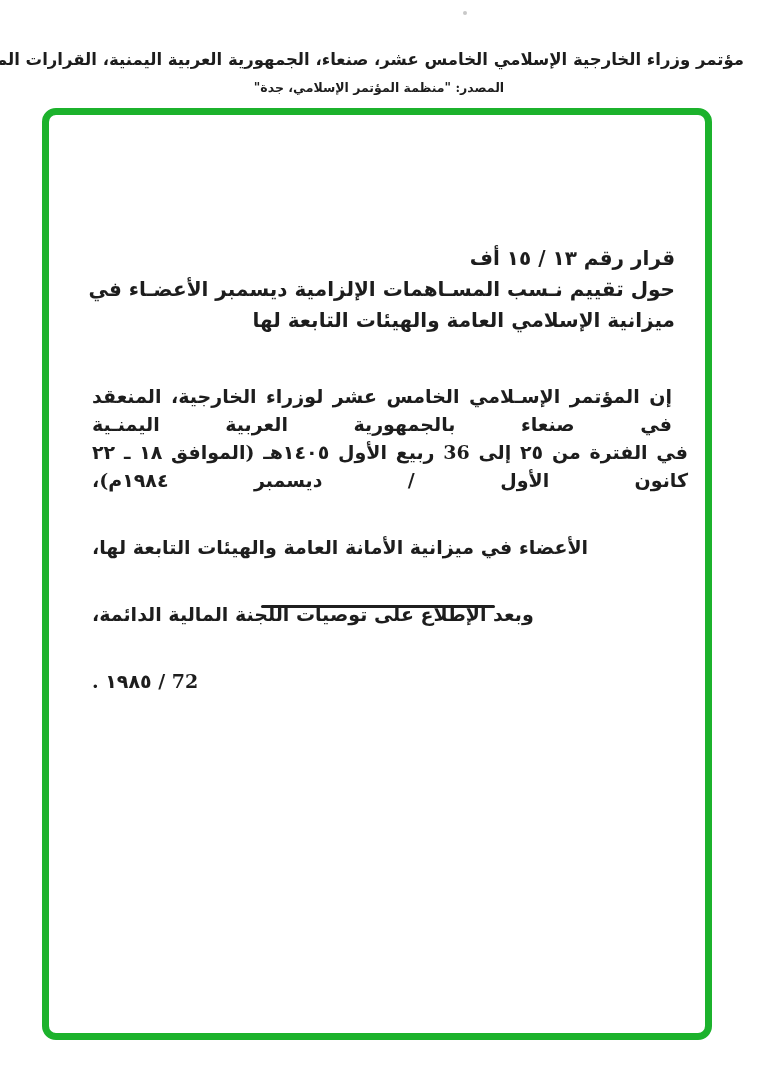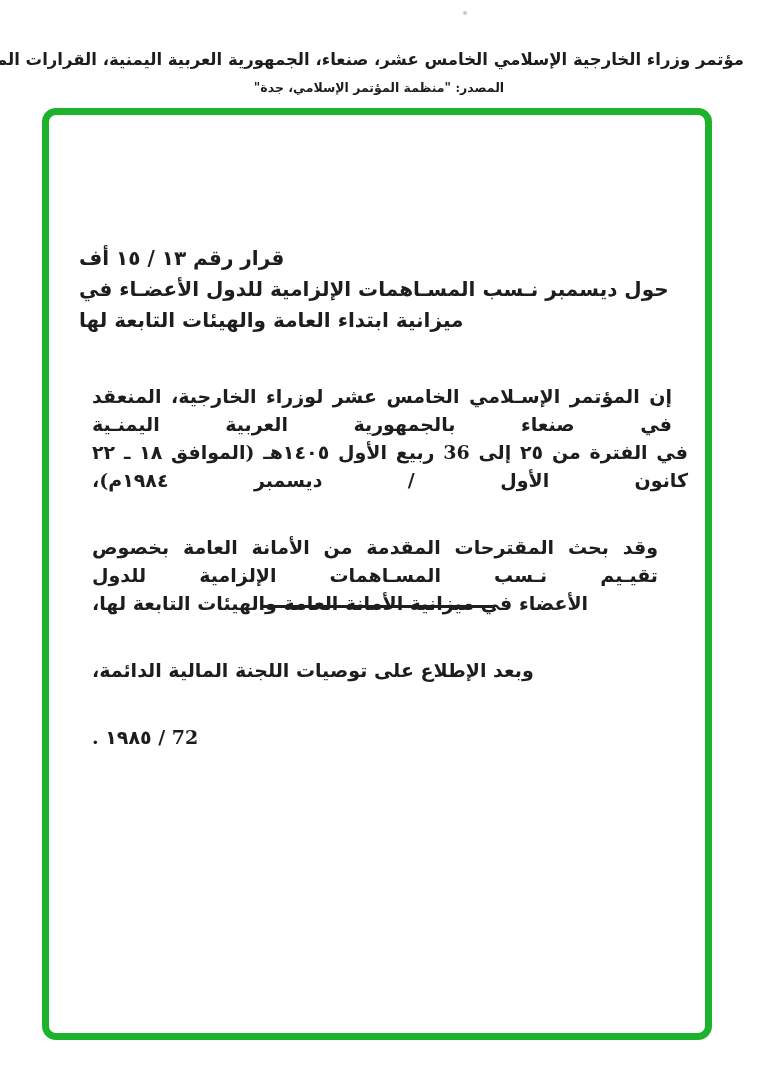--- a/index.html
+++ b/index.html
@@ -19,21 +19,21 @@
     position:absolute;top:80px;left:14px;right:14px;text-align:center;
     font-size:12.5px;font-weight:bold;
   }
   .frame{
     position:absolute;left:42px;top:108px;width:670px;height:932px;
     box-sizing:border-box;border:7px solid var(--green,#1cb22c);
     border-radius:14px;background:#ffffff;
   }
   .doc-title{
     position:absolute;top:128px;left:30px;right:30px;
-    text-align:left;font-size:20px;font-weight:bold;line-height:31px;
+    text-align:right;font-size:20px;font-weight:bold;line-height:31px;
   }
   .doc-body{
     position:absolute;top:228px;right:17px;left:43px;
   }
   .para{margin-bottom:10px;margin-top:39px;}
   .ln{
     font-size:19px;font-weight:bold;line-height:28px;text-align:left;
     white-space:normal;
   }
   .stretch{text-align:justify;text-align-last:justify;}
@@ -53,33 +53,32 @@
   <span class="artifact-dot"></span>
 
   <div class="hdr1">مؤتمر وزراء الخارجية الإسلامي الخامس عشر، صنعاء، الجمهورية العربية اليمنية، القرارات المالية، القرار الرقم ١٥/١٣- أف</div>
 
   <div class="hdr2">المصدر: "منظمة المؤتمر الإسلامي، جدة"</div>
 
   <div class="frame">
 
     <div class="doc-title">
       <div>قرار رقم ١٣ / ١٥ أف</div>
-      <div>حول ديسمبر نـسب المسـاهمات الإلزامية للدول الأعضـاء في</div>
-      <div>ميزانية ابتداء العامة والهيئات التابعة لها</div>
+      <div>حول تقييم نـسب المسـاهمات الإلزامية ديسمبر الأعضـاء في</div>
+      <div>ميزانية الإسلامي العامة والهيئات التابعة لها</div>
     </div>
 
     <div class="doc-body">
 
       <div class="para">
         <div class="ln stretch ind-sm">إن المؤتمر الإسـلامي الخامس عشر لوزراء الخارجية، المنعقد في صنعاء بالجمهورية العربية اليمنـية</div>
         <div class="ln stretch">في الفترة من ٢٥ إلى 36 ربيع الأول ١٤٠٥هـ (الموافق ١٨ ـ ٢٢ كانون الأول / ديسمبر ١٩٨٤م)،</div>
       </div>
 
       <div class="para">
-        <div class="ln stretch ind-md">وقد بحث المقترحات المقدمة من الأمانة العامة بخصوص تقيـيم نـسب المسـاهمات الإلزامية للدول</div>
         <div class="ln">الأعضاء في ميزانية الأمانة العامة والهيئات التابعة لها،</div>
       </div>
 
       <div class="para">
         <div class="ln ind-md">وبعد الإطلاع على توصيات اللجنة المالية الدائمة،</div>
       </div>
 
       <div class="para">
         <div class="ln ind-xl">72 / ١٩٨٥ .</div>
       </div>

